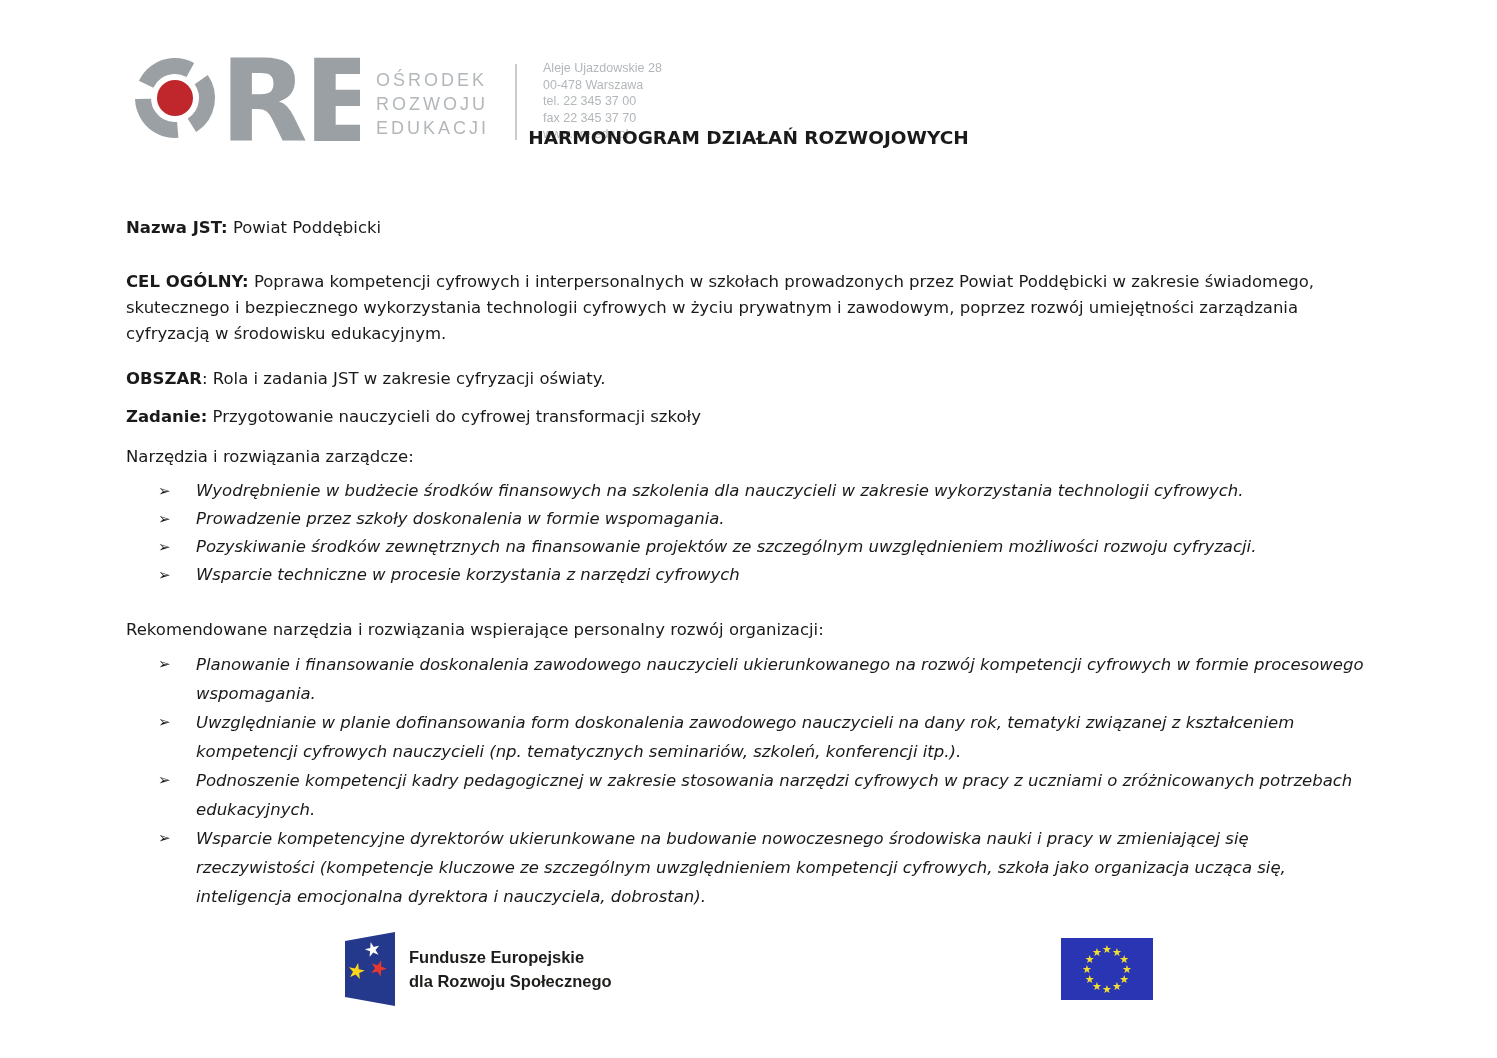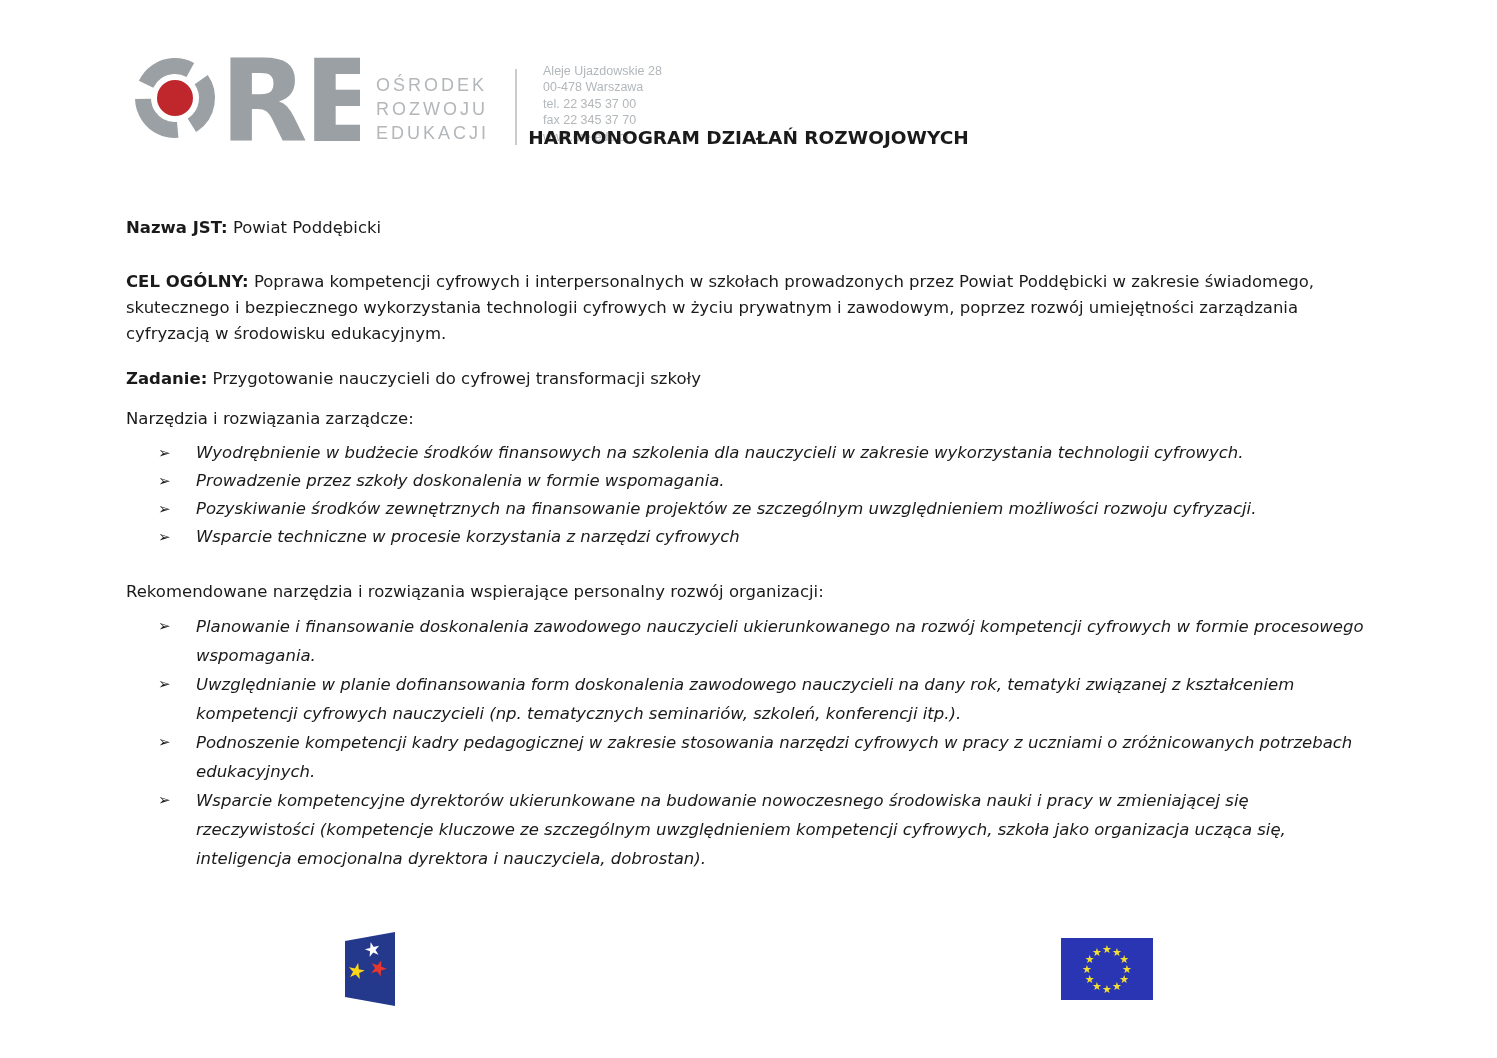--- a/index.html
+++ b/index.html
@@ -2,21 +2,21 @@
 <html><head>
 <meta charset="utf-8">
 <style>
   html,body{margin:0;padding:0;}
   body{
     width:1497px;height:1058px;background:#ffffff;position:relative;
     font-family:"DejaVu Sans","Liberation Sans",sans-serif;
     color:#1a1a1a;overflow:hidden;
   }
   
-  .letterhead{position:absolute;left:130px;top:50px;display:flex;align-items:flex-end;}
+  .letterhead{position:absolute;left:130px;top:50px;display:flex;align-items:center;}
   .ore-mark{display:block;}
   .ore-subtitle{margin-left:16px;margin-top:12px;color:#b3b7ba;
     font-family:"Liberation Sans",sans-serif;}
   .ore-subtitle .sub-line{display:block;font-size:18px;letter-spacing:3px;
     line-height:24px;text-transform:uppercase;}
   .ore-subtitle .sub-line::first-letter{font-size:18px;}
   .lh-divider{width:2px;height:76px;background:#c9cccd;margin:8px 0 0 26px;}
   .ore-address{margin-left:26px;margin-top:8px;color:#b3b7ba;font-size:12.5px;
     line-height:16.5px;font-family:"Liberation Sans",sans-serif;}
   .doc-title{position:absolute;left:0;top:127px;width:100%;text-align:center;
@@ -81,20 +81,21 @@
 </div>
 
 <div class="doc-title">HARMONOGRAM DZIAŁAŃ ROZWOJOWYCH</div>
 
 <div class="content">
 
   <p class="line-nazwa"><b>Nazwa JST:</b><span> Powiat Poddębicki</span></p>
 
   <p class="para-cel"><b>CEL OGÓLNY:</b><span> Poprawa kompetencji cyfrowych i interpersonalnych w szkołach prowadzonych przez Powiat Poddębicki w zakresie świadomego, skutecznego i bezpiecznego wykorzystania technologii cyfrowych w życiu prywatnym i zawodowym, poprzez rozwój umiejętności zarządzania cyfryzacją w środowisku edukacyjnym.</span></p>
 
+  <p class="line-obszar"><b>OBSZAR</b><span>: Rola i zadania JST w zakresie cyfryzacji oświaty.</span></p>
 
   <p class="line-zadanie"><b>Zadanie:</b><span> Przygotowanie nauczycieli do cyfrowej transformacji szkoły</span></p>
 
   <p class="sec-heading">Narzędzia i rozwiązania zarządcze:</p>
   <ul class="arrow-list">
     <li>
         <span class="bullet">➢</span>
         <span class="li-text">Wyodrębnienie w budżecie środków finansowych na szkolenia dla nauczycieli w zakresie wykorzystania technologii cyfrowych.</span>
       </li>
     <li>
@@ -134,20 +135,24 @@
 </div>
 
 <div class="footer">
 
   <div class="f-group">
     <div class="fe-flag">
       <span class="star white">★</span>
       <span class="star yellow">★</span>
       <span class="star red">★</span>
     </div>
+    <div class="f-label fe-text">
+      <div>Fundusze Europejskie</div>
+      <div>dla Rozwoju Społecznego</div>
+    </div>
   </div>
 
 
   <div class="f-group">
     <svg class="eu-flag" width="92" height="62" viewBox="0 0 92 62">
       <rect x="0" y="0" width="92" height="62" fill="#2a35b3"></rect>
       <g fill="#f2dd30" font-size="11" text-anchor="middle" font-family="DejaVu Sans, sans-serif">
         <text x="46" y="15">★</text>
           <text x="56" y="17.7">★</text>
         <text x="63.3" y="25">★</text>

